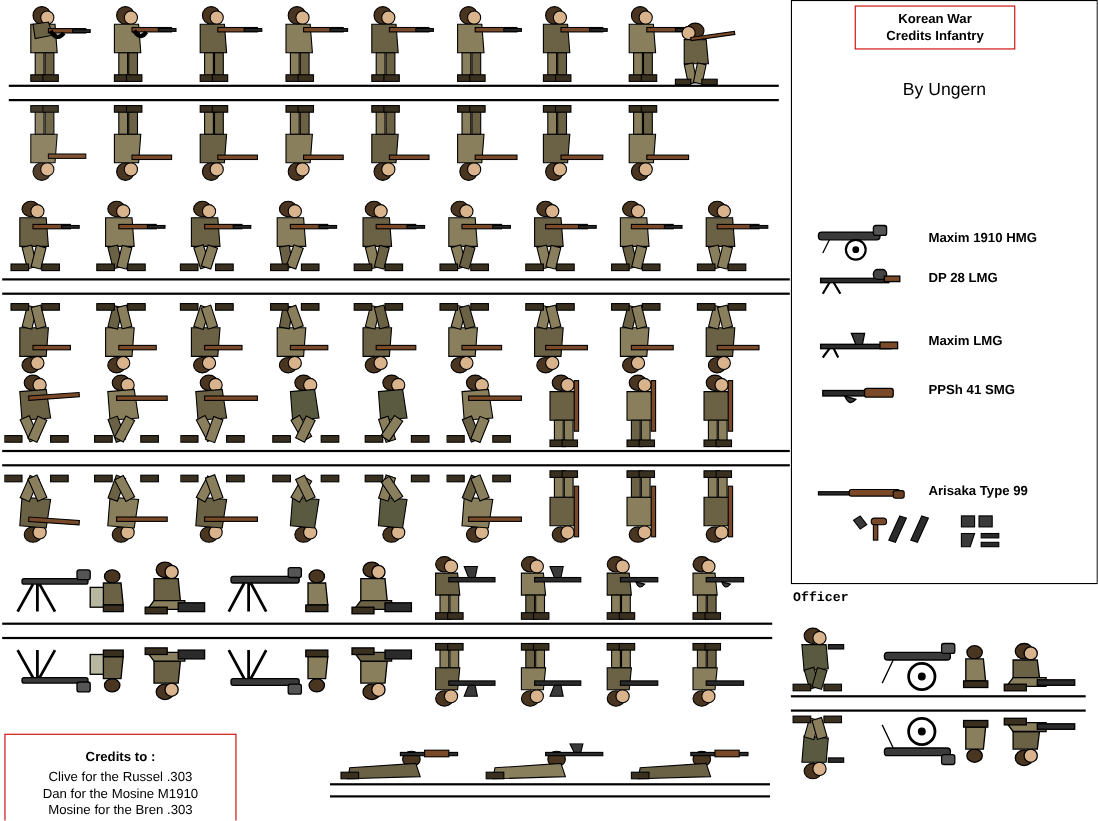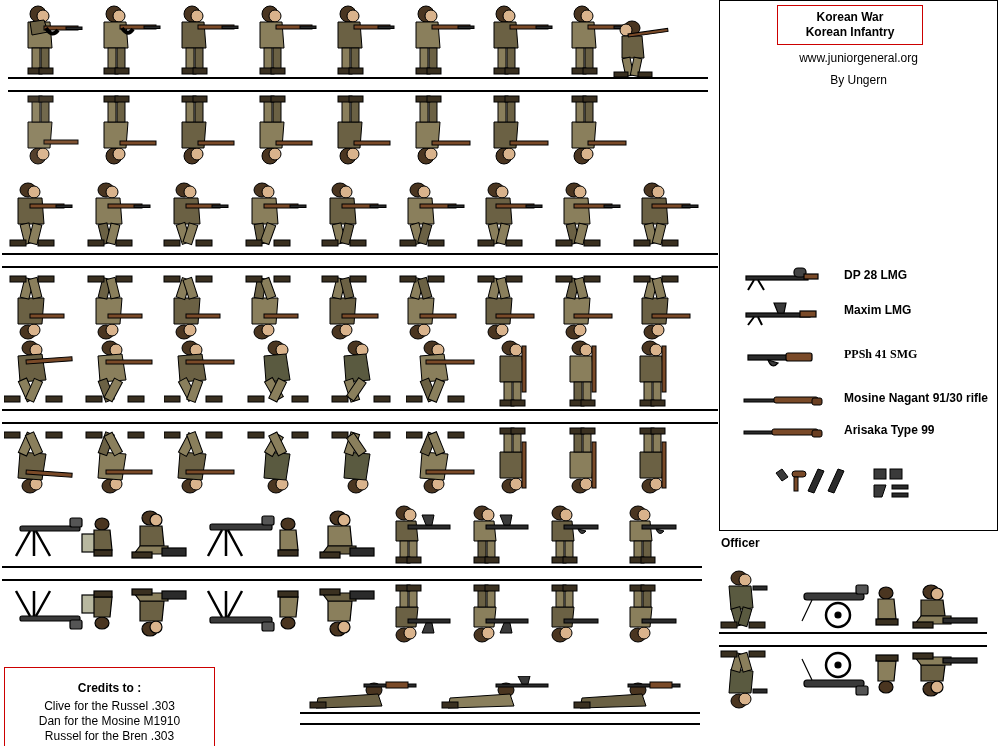--- a/index.html
+++ b/index.html
@@ -17,28 +17,28 @@
     position:absolute;left:719px;top:0px;width:279px;height:531px;
     border:1px solid #000;box-sizing:border-box;background:#fff;
   }
   #title-box{
     position:absolute;left:57px;top:4px;width:146px;height:40px;
     border:1px solid #c00;box-sizing:border-box;background:#fff;
     display:flex;flex-direction:column;align-items:center;justify-content:center;
   }
   #title-box div{font-size:12px;font-weight:bold;color:#000;line-height:15px;}
   #legend-site{position:absolute;left:0;top:50px;width:100%;text-align:center;font-size:12px;}
-  #legend-author{position:absolute;left:0;top:72px;width:100%;text-align:center;font-size:12px;}
+  #legend-author{position:absolute;left:0;top:72px;width:100%;text-align:center;font-size:16px;}
 
   .legend-row{position:absolute;left:14px;width:250px;height:42px;}
   .legend-row .lbl{position:absolute;left:110px;top:12px;font-size:12px;font-weight:bold;color:#000;white-space:nowrap;}
   .legend-row .ic{position:absolute;left:0px;top:0px;width:105px;height:42px;}
 
   
-  #officer-label{position:absolute;left:721px;top:536px;font-size:12px;font-weight:bold;}
+  #officer-label{position:absolute;left:721px;top:536px;font-size:12px;font-weight:bold;font-family:Liberation Mono, monospace;}
 
   
   #credits-box{
     position:absolute;left:4px;top:651px;width:211px;height:91px;
     border:1px solid #c00;box-sizing:border-box;background:#fff;
     display:flex;flex-direction:column;align-items:center;justify-content:center;margin-top:16px;
   }
   #credits-box .ctitle{font-size:12px;font-weight:bold;margin-bottom:4px;}
   #credits-box .cline{font-size:12px;line-height:15px;}
 
@@ -50,30 +50,43 @@
 </style>
 </head>
 <body>
 
 <div class="sheet">
 
   <div id="legend-panel">
 
     <div id="title-box">
       <div>Korean War</div>
-      <div>Korean Infantry</div>
+      <div>Credits Infantry</div>
     </div>
 
-    <div id="legend-site">www.juniorgeneral.org</div>
     <div id="legend-author">By Ungern</div>
 
 
 
-
-    <div class="legend-row" style="top:255px;">
+    <div class="legend-row" style="top:196px;">
+      <div class="ic">
+        <svg width="105" height="42" viewBox="0 0 105 42">
+          <g stroke="#000" stroke-width="1.2" fill="#3a3a3a">
+            <rect x="10" y="14" width="56" height="7" rx="3"></rect>
+            <rect x="60" y="8" width="12" height="9" rx="2" fill="#555"></rect>
+            <circle cx="44" cy="30" r="9" fill="none" stroke="#000" stroke-width="2"></circle>
+            <circle cx="44" cy="30" r="2.5" fill="#000"></circle>
+            <path d="M20 21 L14 33 Z" fill="#3a3a3a"></path>
+          </g>
+        </svg>
+      </div>
+      <div class="lbl">Maxim 1910 HMG</div>
+    </div>
+
+    <div class="legend-row" style="top:232px;">
       <div class="ic">
         <svg width="105" height="42" viewBox="0 0 105 42">
           <g stroke="#000" stroke-width="1.2">
             <rect x="12" y="20" width="62" height="4" fill="#2b2b2b"></rect>
             <rect x="60" y="12" width="12" height="9" rx="4" fill="#444"></rect>
             <rect x="70" y="18" width="14" height="5" fill="#7a4a28"></rect>
             <path d="M20 24 L14 34 M24 24 L30 34" stroke="#000" stroke-width="2" fill="none"></path>
           </g>
         </svg>
       </div>
@@ -87,47 +100,35 @@
             <rect x="12" y="22" width="64" height="4" fill="#2b2b2b"></rect>
             <path d="M44 22 L40 12 L52 12 L50 22 Z" fill="#3a3a3a"></path>
             <rect x="66" y="20" width="16" height="6" fill="#7a4a28"></rect>
             <path d="M20 26 L14 34 M24 26 L28 34" stroke="#000" stroke-width="2" fill="none"></path>
           </g>
         </svg>
       </div>
       <div class="lbl">Maxim LMG</div>
     </div>
 
-    <div class="legend-row" style="top:334px;font-family:Liberation Serif, serif;">
+    <div class="legend-row" style="top:334px;">
       <div class="ic">
         <svg width="105" height="42" viewBox="0 0 105 42">
           <g stroke="#000" stroke-width="1.2">
             <rect x="14" y="20" width="46" height="5" fill="#2b2b2b"></rect>
             <rect x="52" y="18" width="26" height="8" rx="2" fill="#7a4a28"></rect>
             <path d="M34 25 q4 10 10 3 Z" fill="#3a3a3a"></path>
           </g>
         </svg>
       </div>
       <div class="lbl">PPSh 41 SMG</div>
     </div>
 
-    <div class="legend-row" style="top:378px;">
-      <div class="ic">
-        <svg width="105" height="42" viewBox="0 0 105 42">
-          <g stroke="#000" stroke-width="1">
-            <rect x="10" y="20" width="52" height="3" fill="#2b2b2b"></rect>
-            <rect x="40" y="18" width="44" height="6" rx="2" fill="#7a4a28"></rect>
-            <rect x="78" y="19" width="10" height="7" rx="2" fill="#6b3f22"></rect>
-          </g>
-        </svg>
-      </div>
-      <div class="lbl">Mosine Nagant 91/30 rifle</div>
-    </div>
-
-    <div class="legend-row" style="top:410px;text-align:right;">
+
+    <div class="legend-row" style="top:426px;text-align:right;">
       <div class="ic">
         <svg width="105" height="42" viewBox="0 0 105 42">
           <g stroke="#000" stroke-width="1">
             <rect x="10" y="20" width="50" height="3" fill="#2b2b2b"></rect>
             <rect x="38" y="18" width="46" height="6" rx="2" fill="#7a4a28"></rect>
             <rect x="78" y="19" width="10" height="7" rx="2" fill="#6b3f22"></rect>
           </g>
         </svg>
       </div>
       <div class="lbl">Arisaka Type 99</div>
@@ -153,21 +154,21 @@
     </div>
 
   </div>
 
   <div id="officer-label">Officer</div>
 
   <div id="credits-box">
     <div class="ctitle">Credits to :</div>
     <div class="cline">Clive for the Russel .303</div>
     <div class="cline">Dan for the Mosine M1910</div>
-    <div class="cline">Russel for the Bren .303</div>
+    <div class="cline">Mosine for the Bren .303</div>
   </div>
 
   <div class="row-line" style="left:8px;top:77px;width:700px;"></div>
   <div class="row-line" style="left:8px;top:90px;width:700px;"></div>
 
   <div class="row-line" style="left:2px;top:253px;width:716px;"></div>
   <div class="row-line" style="left:2px;top:266px;width:716px;"></div>
 
   <div class="row-line" style="left:2px;top:409px;width:716px;"></div>
   <div class="row-line" style="left:2px;top:422px;width:716px;"></div>

